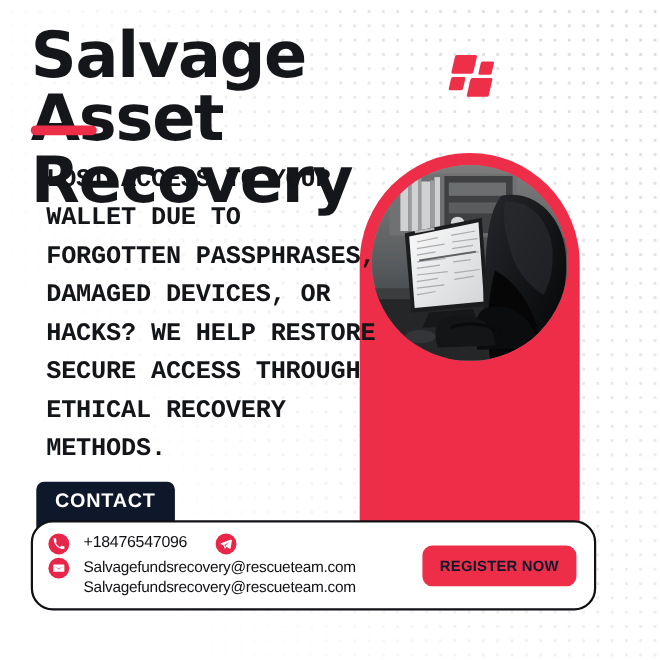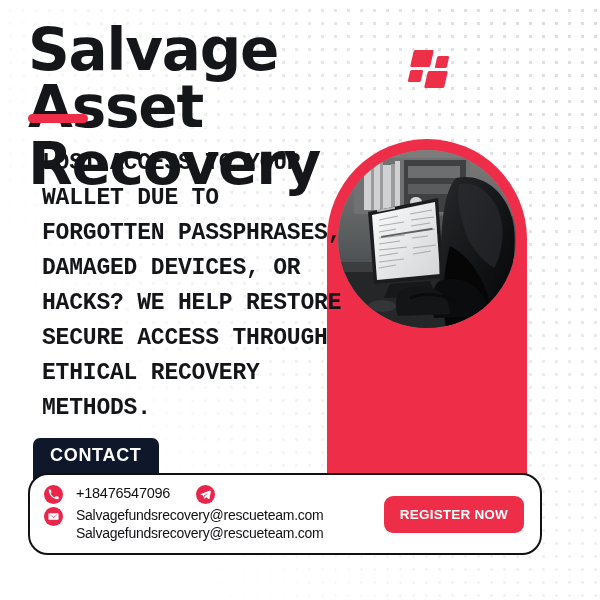--- a/index.html
+++ b/index.html
@@ -199,21 +199,21 @@
     line-height: 1.28;
   }
 
   .gap-tg { margin-left: 13px; }
 
   .register-btn {
     flex: 0 0 auto;
     margin-right: 16px;
     padding: 11px 16px;
     background: #EE2E48;
-    color: #ffffff;
+    color: #0f172a;
     font-size: 13.5px;
     font-weight: 700;
     letter-spacing: 0.2px;
     border: none;
     border-radius: 9px;
     cursor: pointer;
     white-space: nowrap;
     font-family: "Liberation Sans", sans-serif;
   }
 </style>

